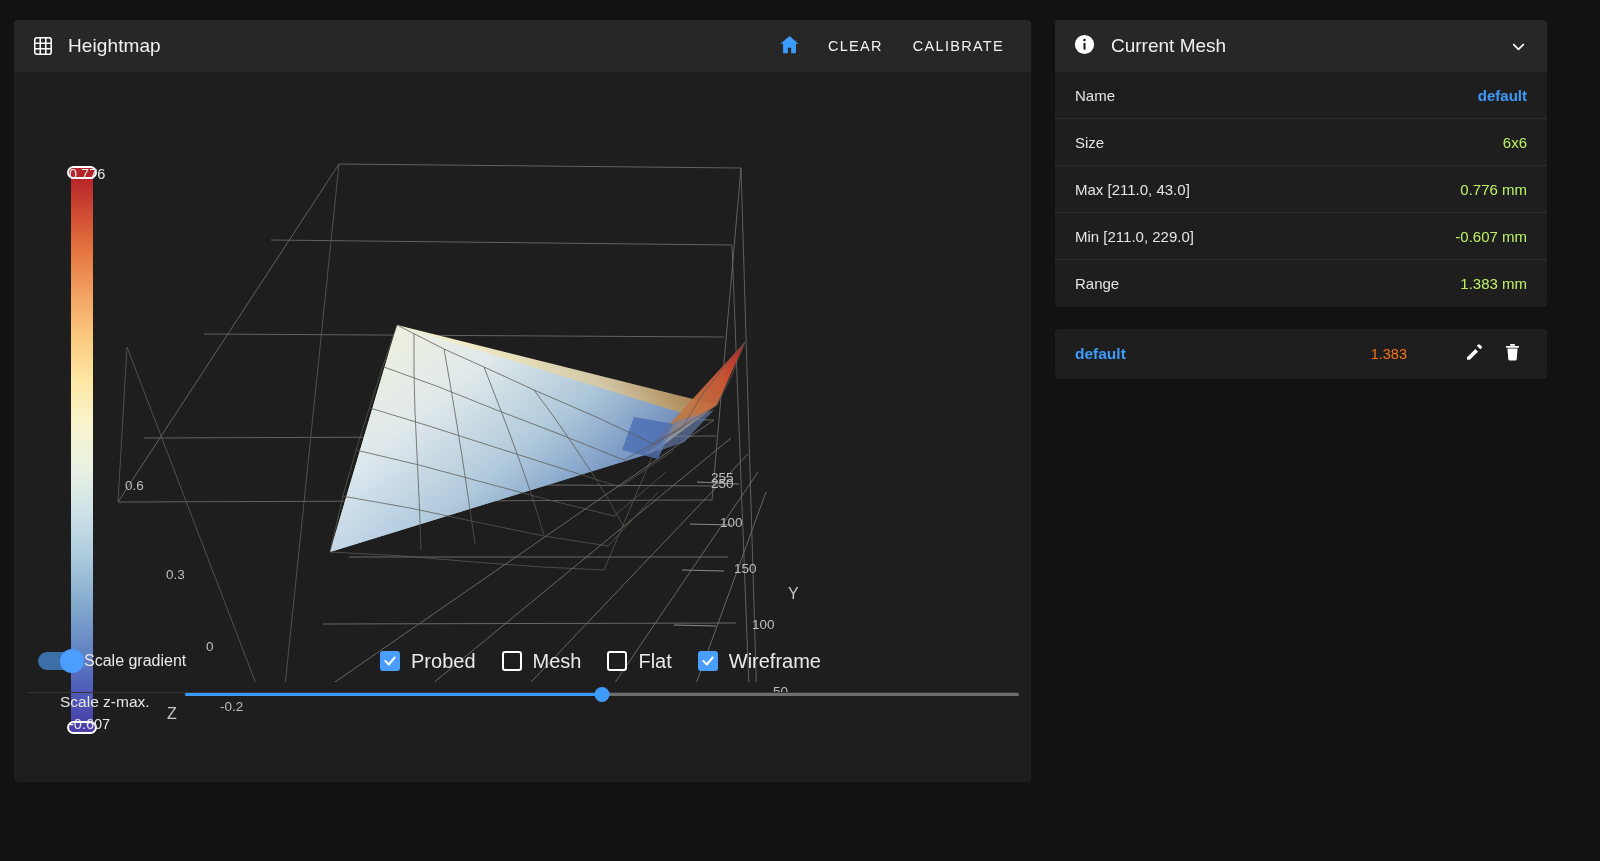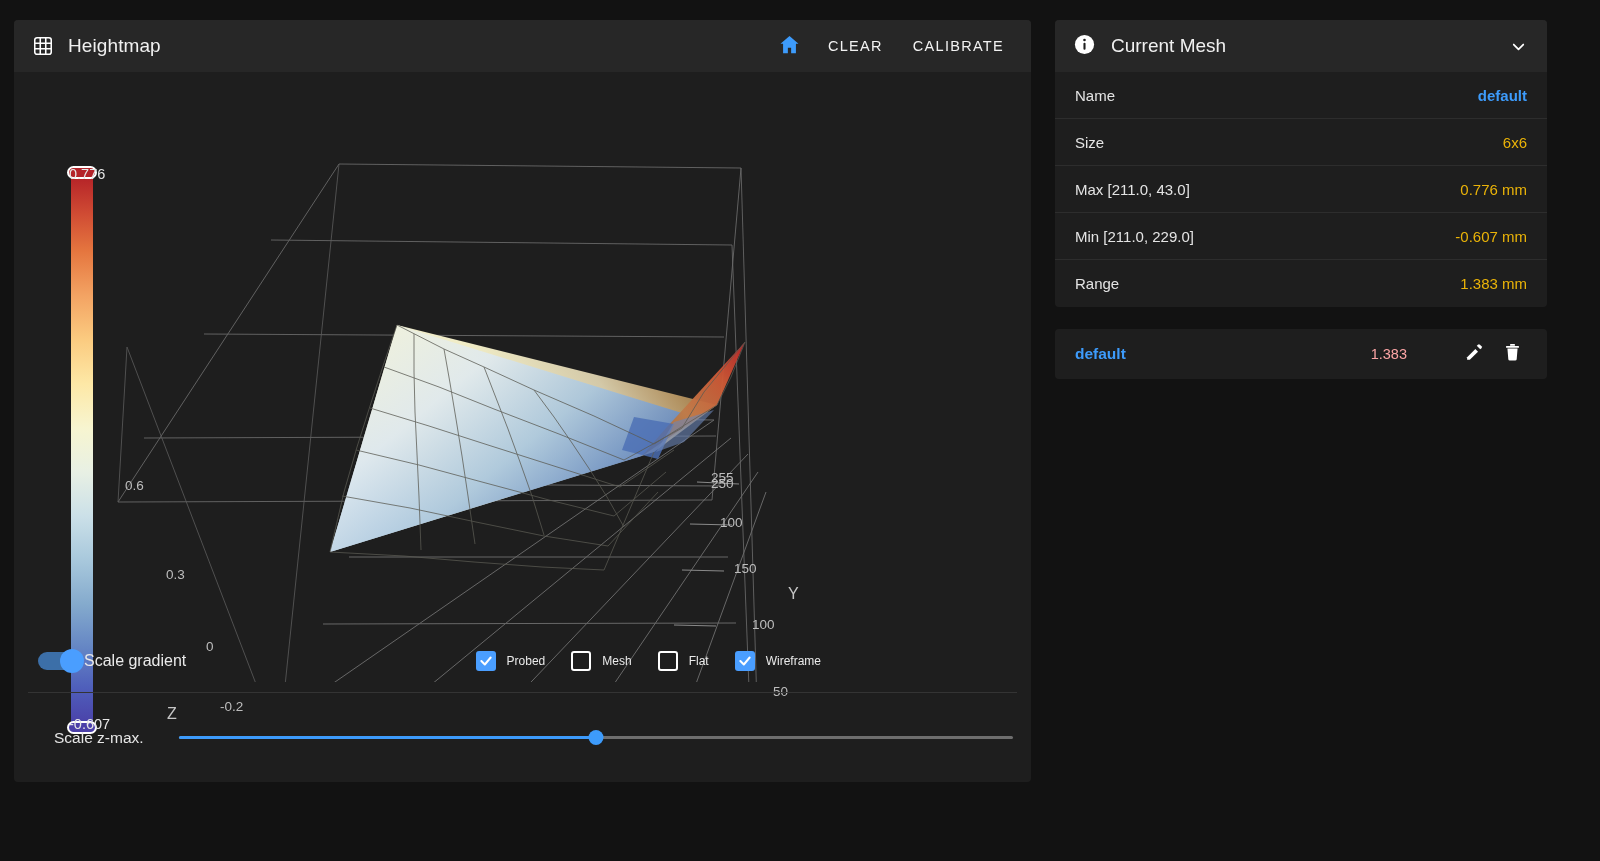--- a/index.html
+++ b/index.html
@@ -93,27 +93,27 @@
   .checks { margin-left: auto; display:flex; align-items:center; gap: 26px; padding-right: 186px; }
   .chk-item { display:flex; align-items:center; gap: 11px; cursor: pointer; }
   .chk {
     width: 20px; height: 20px; border-radius: 3px;
     display:flex; align-items:center; justify-content:center;
     flex: none;
   }
   .chk.on { background: #4a9eff; }
   .chk.off { border: 2.2px solid #fefefe; background: transparent; }
   .chk svg { display:block; }
-  .chk-label { font-size: 12px; color: #eaeaea; }
+  .chk-label { font-size: 20px; color: #eaeaea; }
 
   .divider { position:absolute; left: 14px; top: 672px; width: 989px; height: 1px; background:#343434; }
 
   .slider-row {
-    position:absolute; left:8px; top: 673px; width: 1017px; height: 89px;
-    display:flex; align-items:center; padding: 0 14px 0 32px; gap: 16px;
+    position:absolute; left:14px; top: 673px; width: 1017px; height: 89px;
+    display:flex; padding: 0 14px 0 32px; gap: 16px;
   }
   .slider-label { font-size: 15.5px; color: #e6e6e6; white-space: nowrap; }
   .slider-track {
     position: relative; flex: 1; height: 3px; background: #6e6e6e;
     margin-left: 19px; margin-right: 12px; border-radius: 2px;
   }
   .slider-fill {
     position:absolute; left:0; top:0; height: 3px; background:#3d9bfb; border-radius:2px;
   }
   .slider-thumb {
@@ -130,28 +130,28 @@
   }
   .panel-title { font-size: 19px; color:#f0f0f0; margin-left: 15px; font-weight: 400; }
   .chev { margin-left:auto; width: 34px; height:34px; display:flex; align-items:center; justify-content:center; }
 
   .row {
     height: 47px; display:flex; align-items:center;
     padding: 0 20px; border-bottom: 1px solid #2d2d2d;
   }
   .row:last-child { border-bottom: none; }
   .row-k { font-size: 15px; color:#e4e4e4; }
-  .row-v { margin-left:auto; font-size: 15px; color:#eab308; }
+  .row-v { margin-left:auto; font-size: 15px; color:#bef264; }
   .row-v.link { color:#3d9bfb; font-weight: 700; }
 
   .prof-row {
     height: 50px; display:flex; align-items:center; padding: 0 16px 0 20px;
   }
   .prof-name { font-size: 15.5px; color:#3d9bfb; font-weight: 700; cursor:pointer; }
-  .prof-val { margin-left:auto; font-size: 14.5px; color:#fca5a5; margin-right: 48px; }
+  .prof-val { margin-left:auto; font-size: 14.5px; color:#f97316; margin-right: 48px; }
   .prof-act {
     width: 38px; height: 38px; display:flex; align-items:center; justify-content:center;
     cursor:pointer; border-radius:50%;
   }
 </style>
 </head>
 <body>
 
 <div class="app">
 

